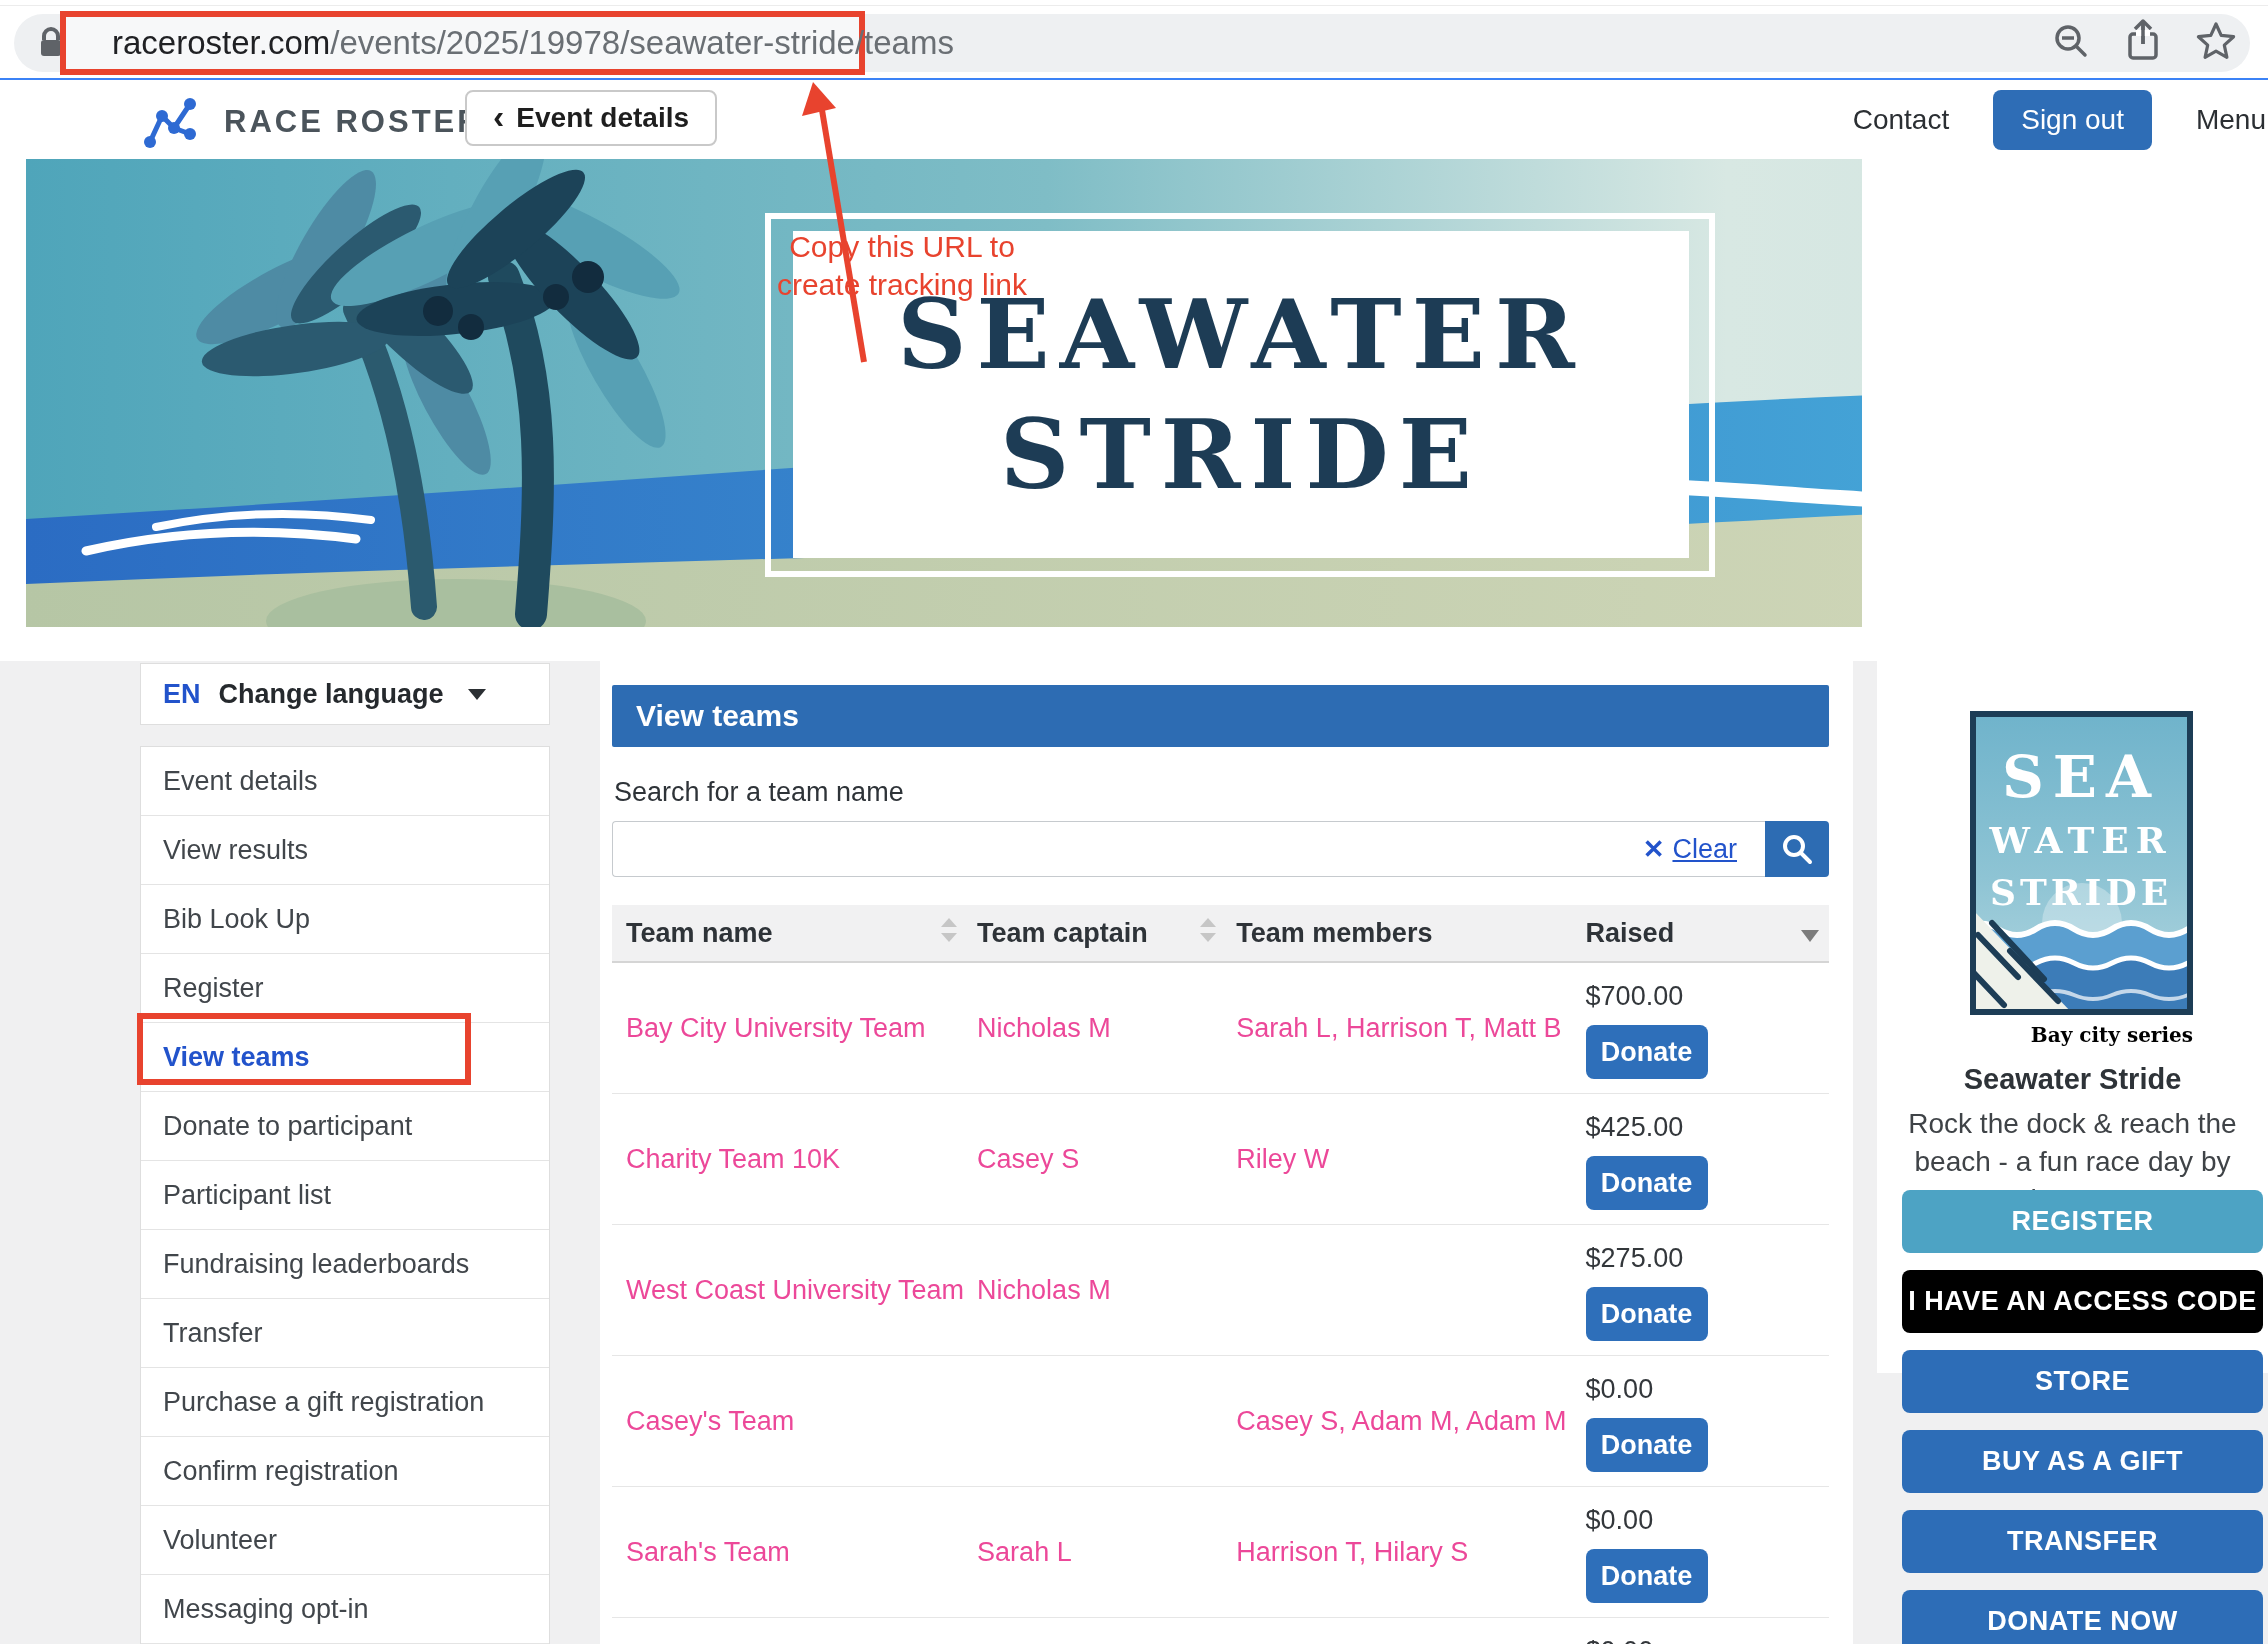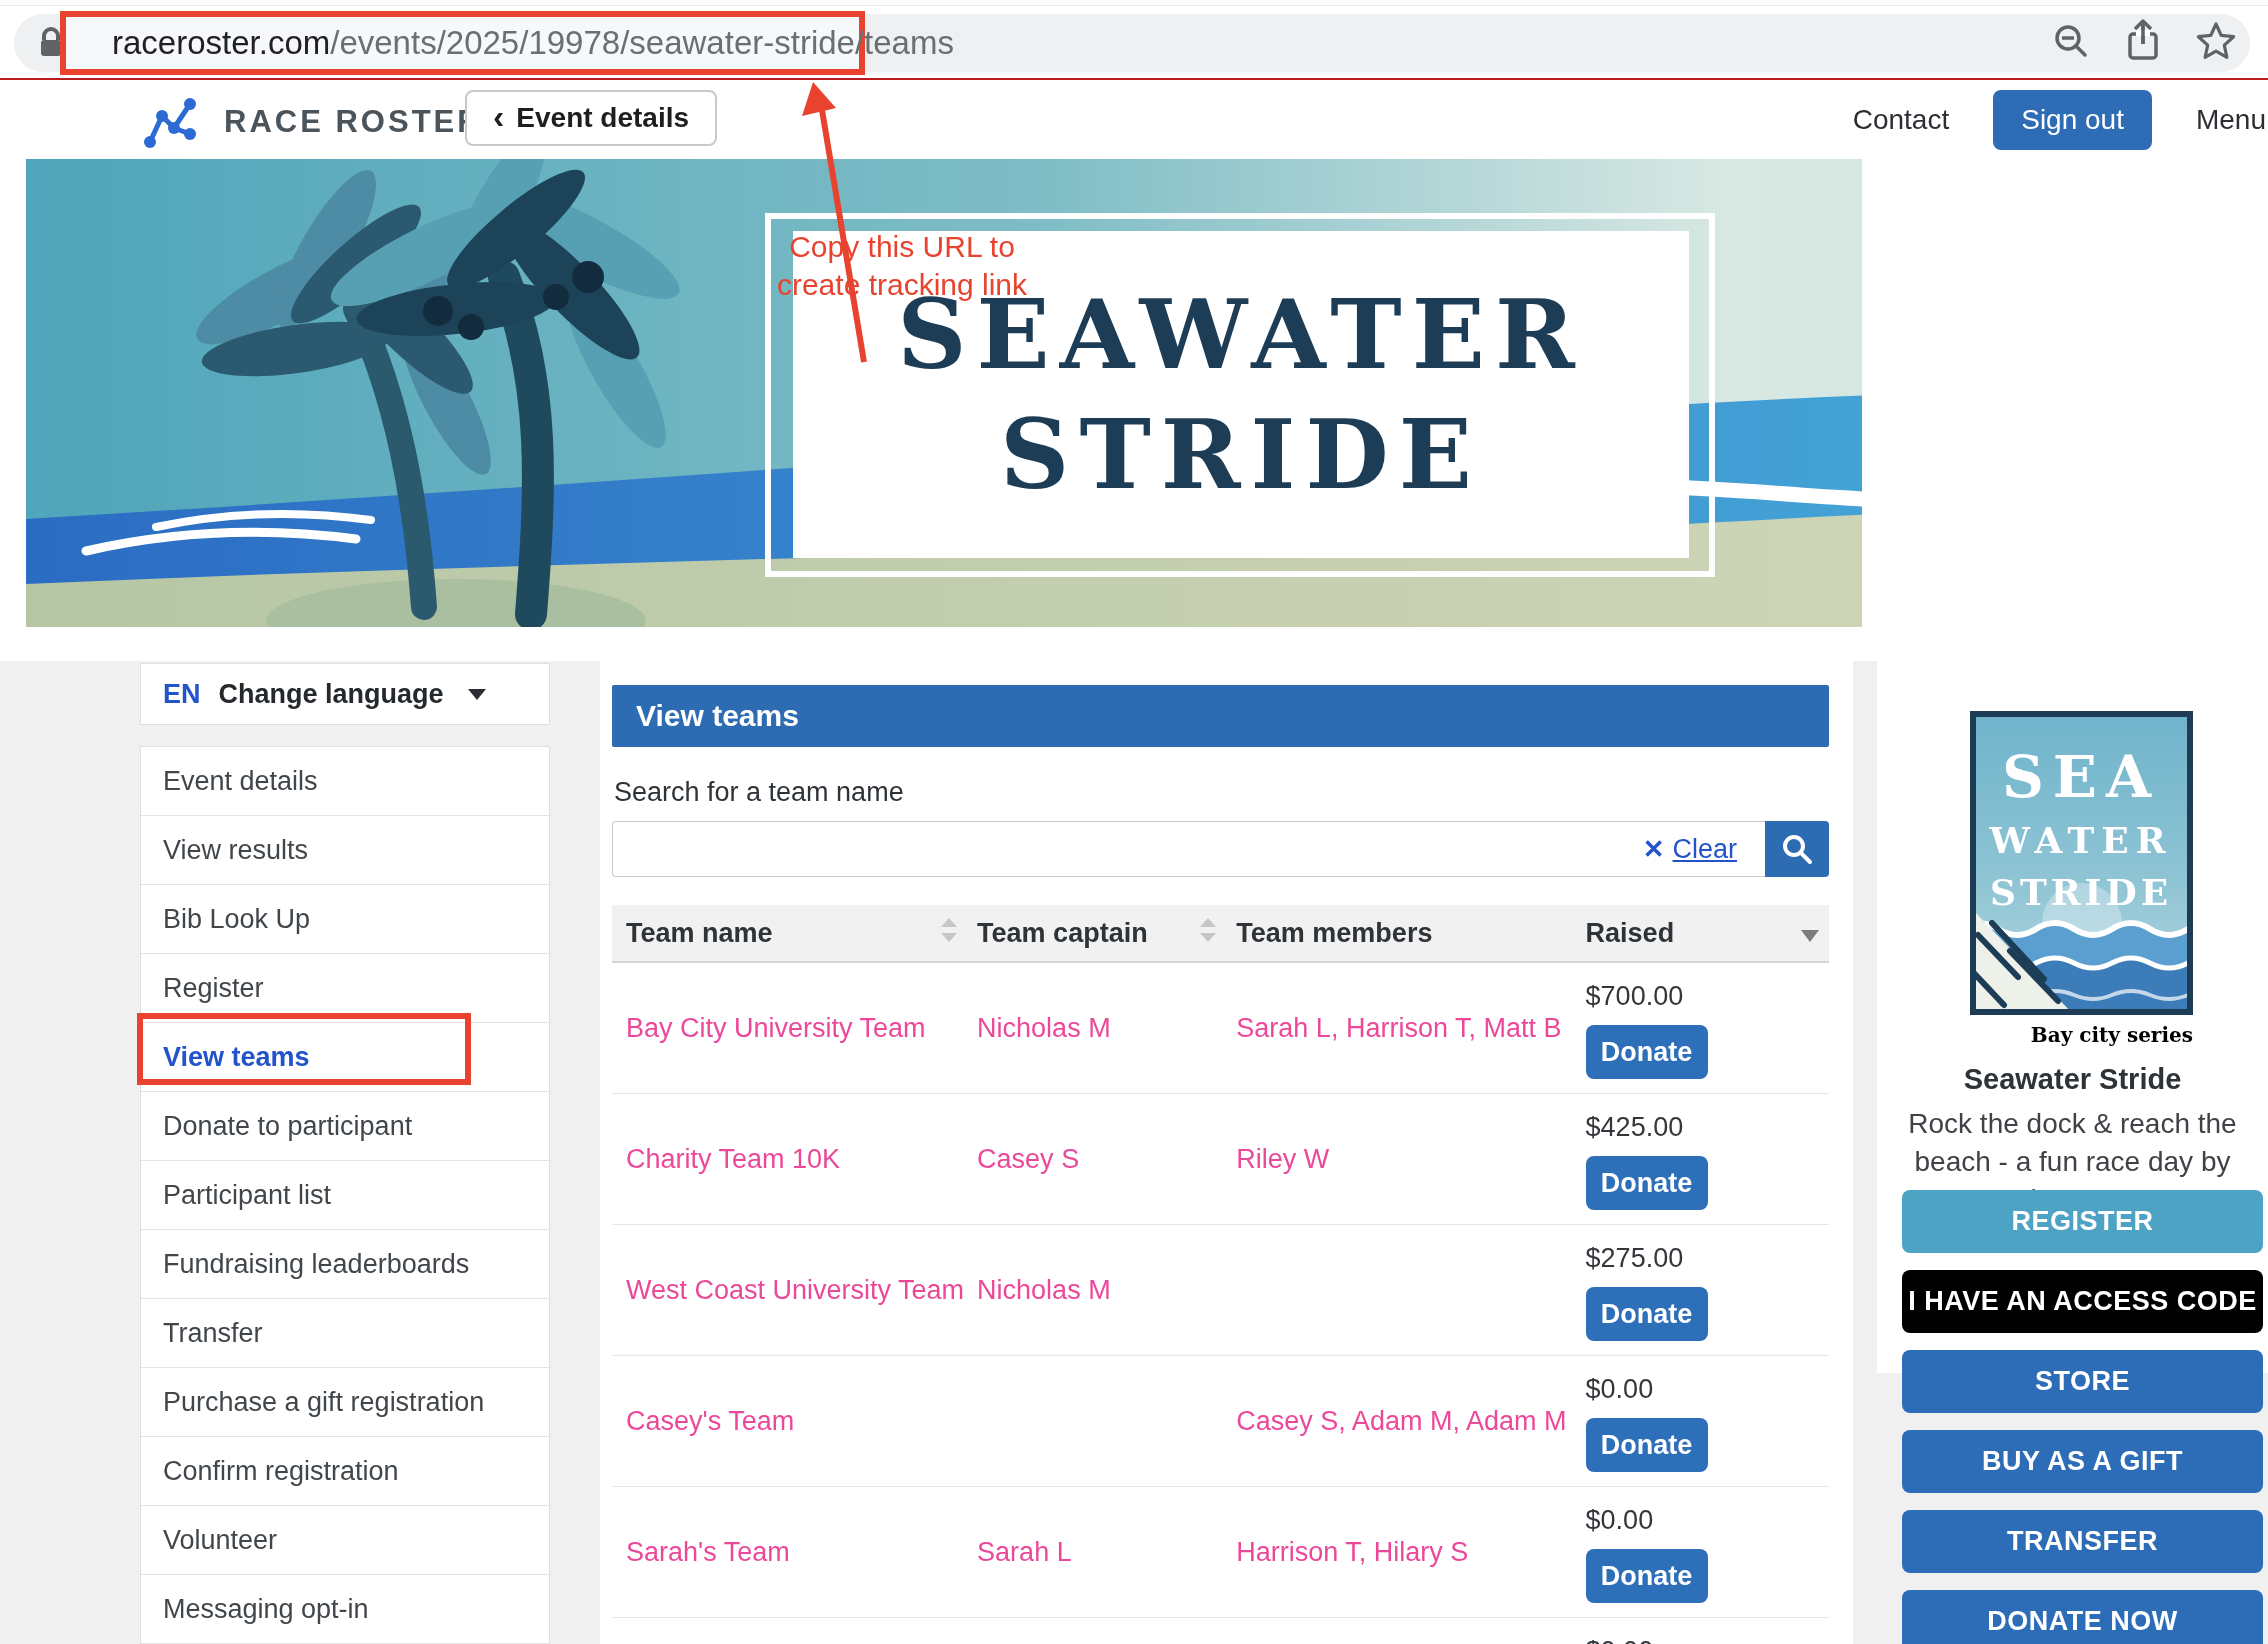--- a/index.html
+++ b/index.html
@@ -1,21 +1,21 @@
 <!DOCTYPE html>
 <html><head>
 <meta charset="utf-8">
 <style>
   html,body{margin:0;padding:0;background:#fff;}
   #app{position:relative;width:2268px;height:1644px;overflow:hidden;
        font-family:"Liberation Sans",sans-serif;color:#3f4347;}
 
   
   .chrome{position:absolute;left:0;top:0;width:2268px;height:80px;background:#fff;
-          border-bottom:2px solid #b91c1c;box-sizing:border-box;}
+          border-bottom:2px solid #3b82f6;box-sizing:border-box;}
   .chrome:before{content:"";position:absolute;left:0;top:5px;width:100%;height:1px;background:#ececec;}
   .omnibox{position:absolute;left:14px;top:14px;width:2236px;height:58px;background:#eef0f2;border-radius:30px;}
   .lock{position:absolute;left:36px;top:26px;}
   .url-redbox{position:absolute;left:60px;top:11px;width:805px;height:64px;border:6px solid #e8432e;
               background:#f7f8f9;box-sizing:border-box;z-index:2;}
   .url-text{position:absolute;left:112px;top:14px;height:58px;display:flex;align-items:center;
             font-size:33px;z-index:3;white-space:nowrap;}
   .url-domain{color:#202124;}
   .url-path{color:#6a6f74;}
   .chrome-icons{position:absolute;right:30px;top:18px;display:flex;gap:30px;align-items:center;z-index:3;}

